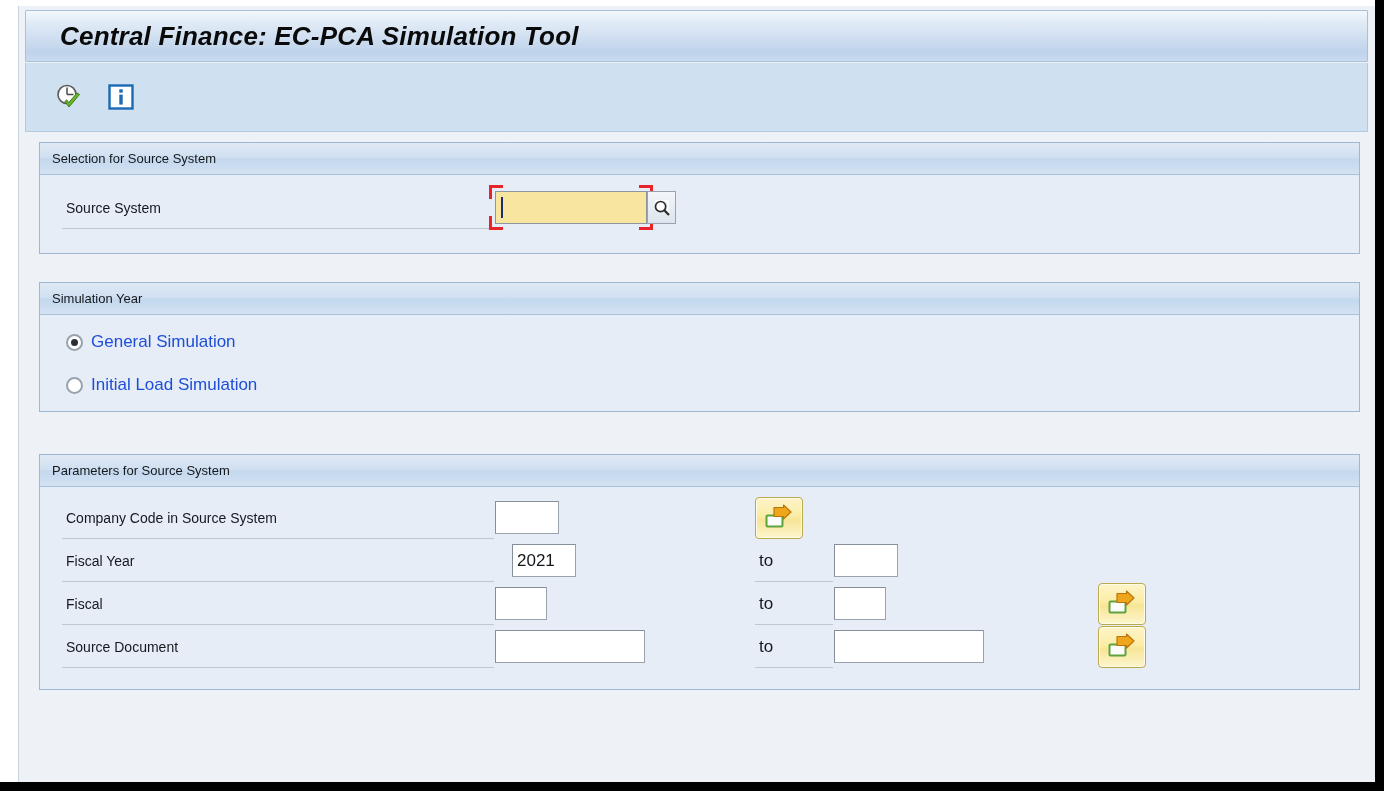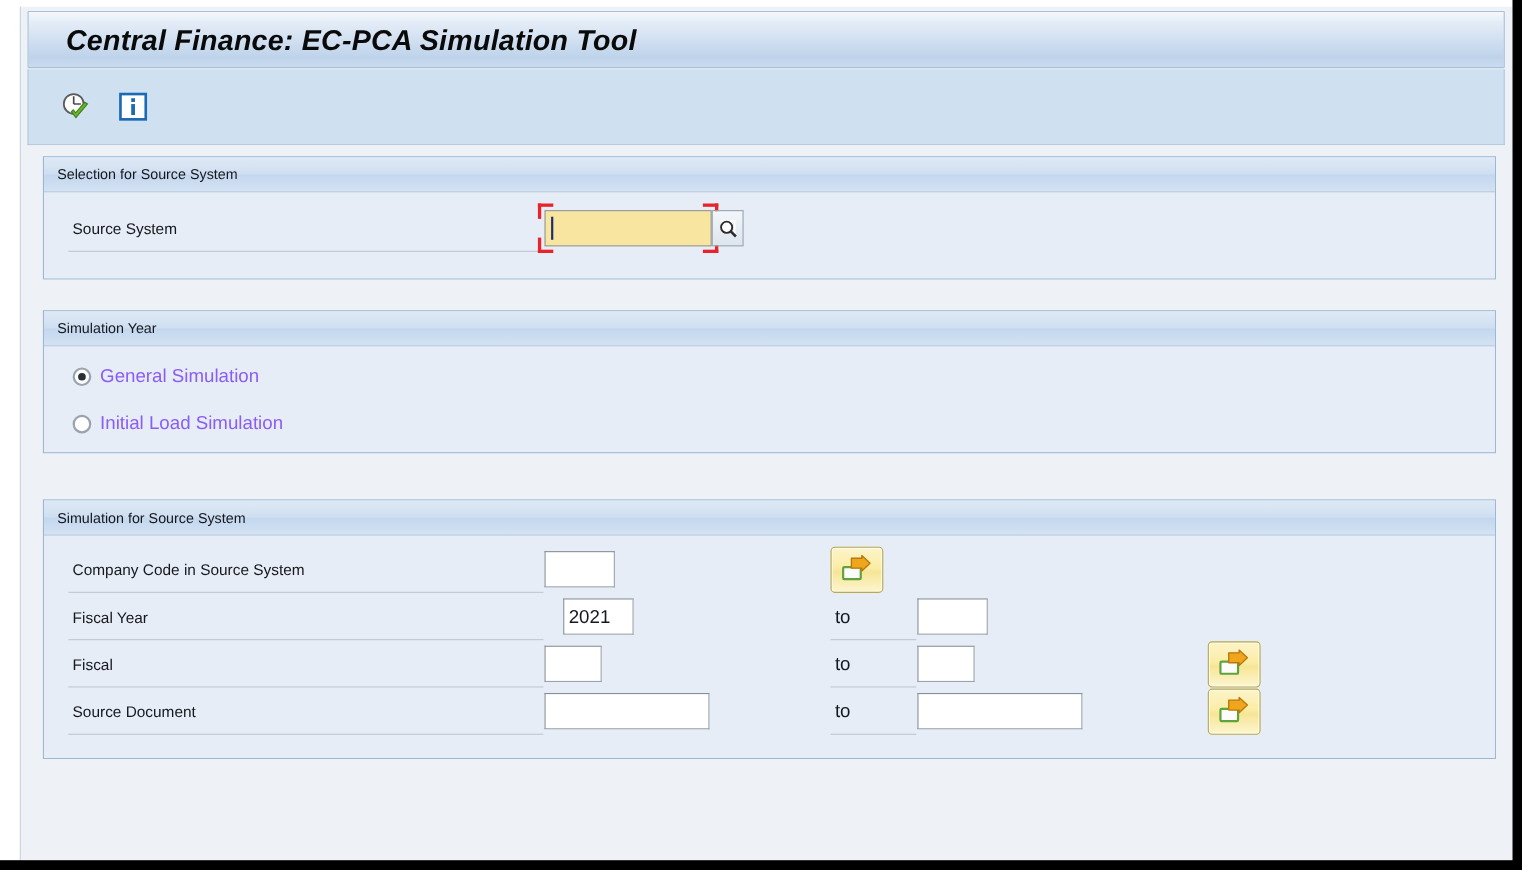--- a/index.html
+++ b/index.html
@@ -255,21 +255,21 @@
   .radio.checked::after {
     content: "";
     position: absolute;
     left: 3px; top: 3px;
     width: 7px; height: 7px;
     border-radius: 50%;
     background: #2a2f37;
   }
   .radio-label {
     font-size: 17px;
-    color: #8b5cf6;
+    color: #1d4ed8;
     white-space: nowrap;
   }
 </style>
 </head>
 <body>
 
 <div id="app-window">
 
   <div id="screen">
 
@@ -353,21 +353,21 @@
             <span class="radio"></span>
             <span class="radio-label">Initial Load Simulation</span>
           </div>
 
         </div>
       </div>
 
       <div class="group" style="top:322px; height:236px;">
 
         <div class="group-header">
-          <span class="group-title">Simulation for Source System</span>
+          <span class="group-title">Parameters for Source System</span>
         </div>
 
         <div class="group-body" style="height:202px;">
 
           <div class="row" style="position:absolute; left:0; top:10px; width:100%;">
             <div class="label" style="left:22px; width:432px;">Company Code in Source System</div>
             <input class="inp" type="text" style="left: 455px; top: 4px; width: 64px;" value="">
             <div class="ms-btn" style="left:715px; top:0px;">
               <svg width="32" height="28" viewBox="0 0 32 28">
                 <rect x="3.5" y="11.5" width="16" height="11" rx="1" fill="#fcfcfa" stroke="#5fa33c" stroke-width="2"></rect>

